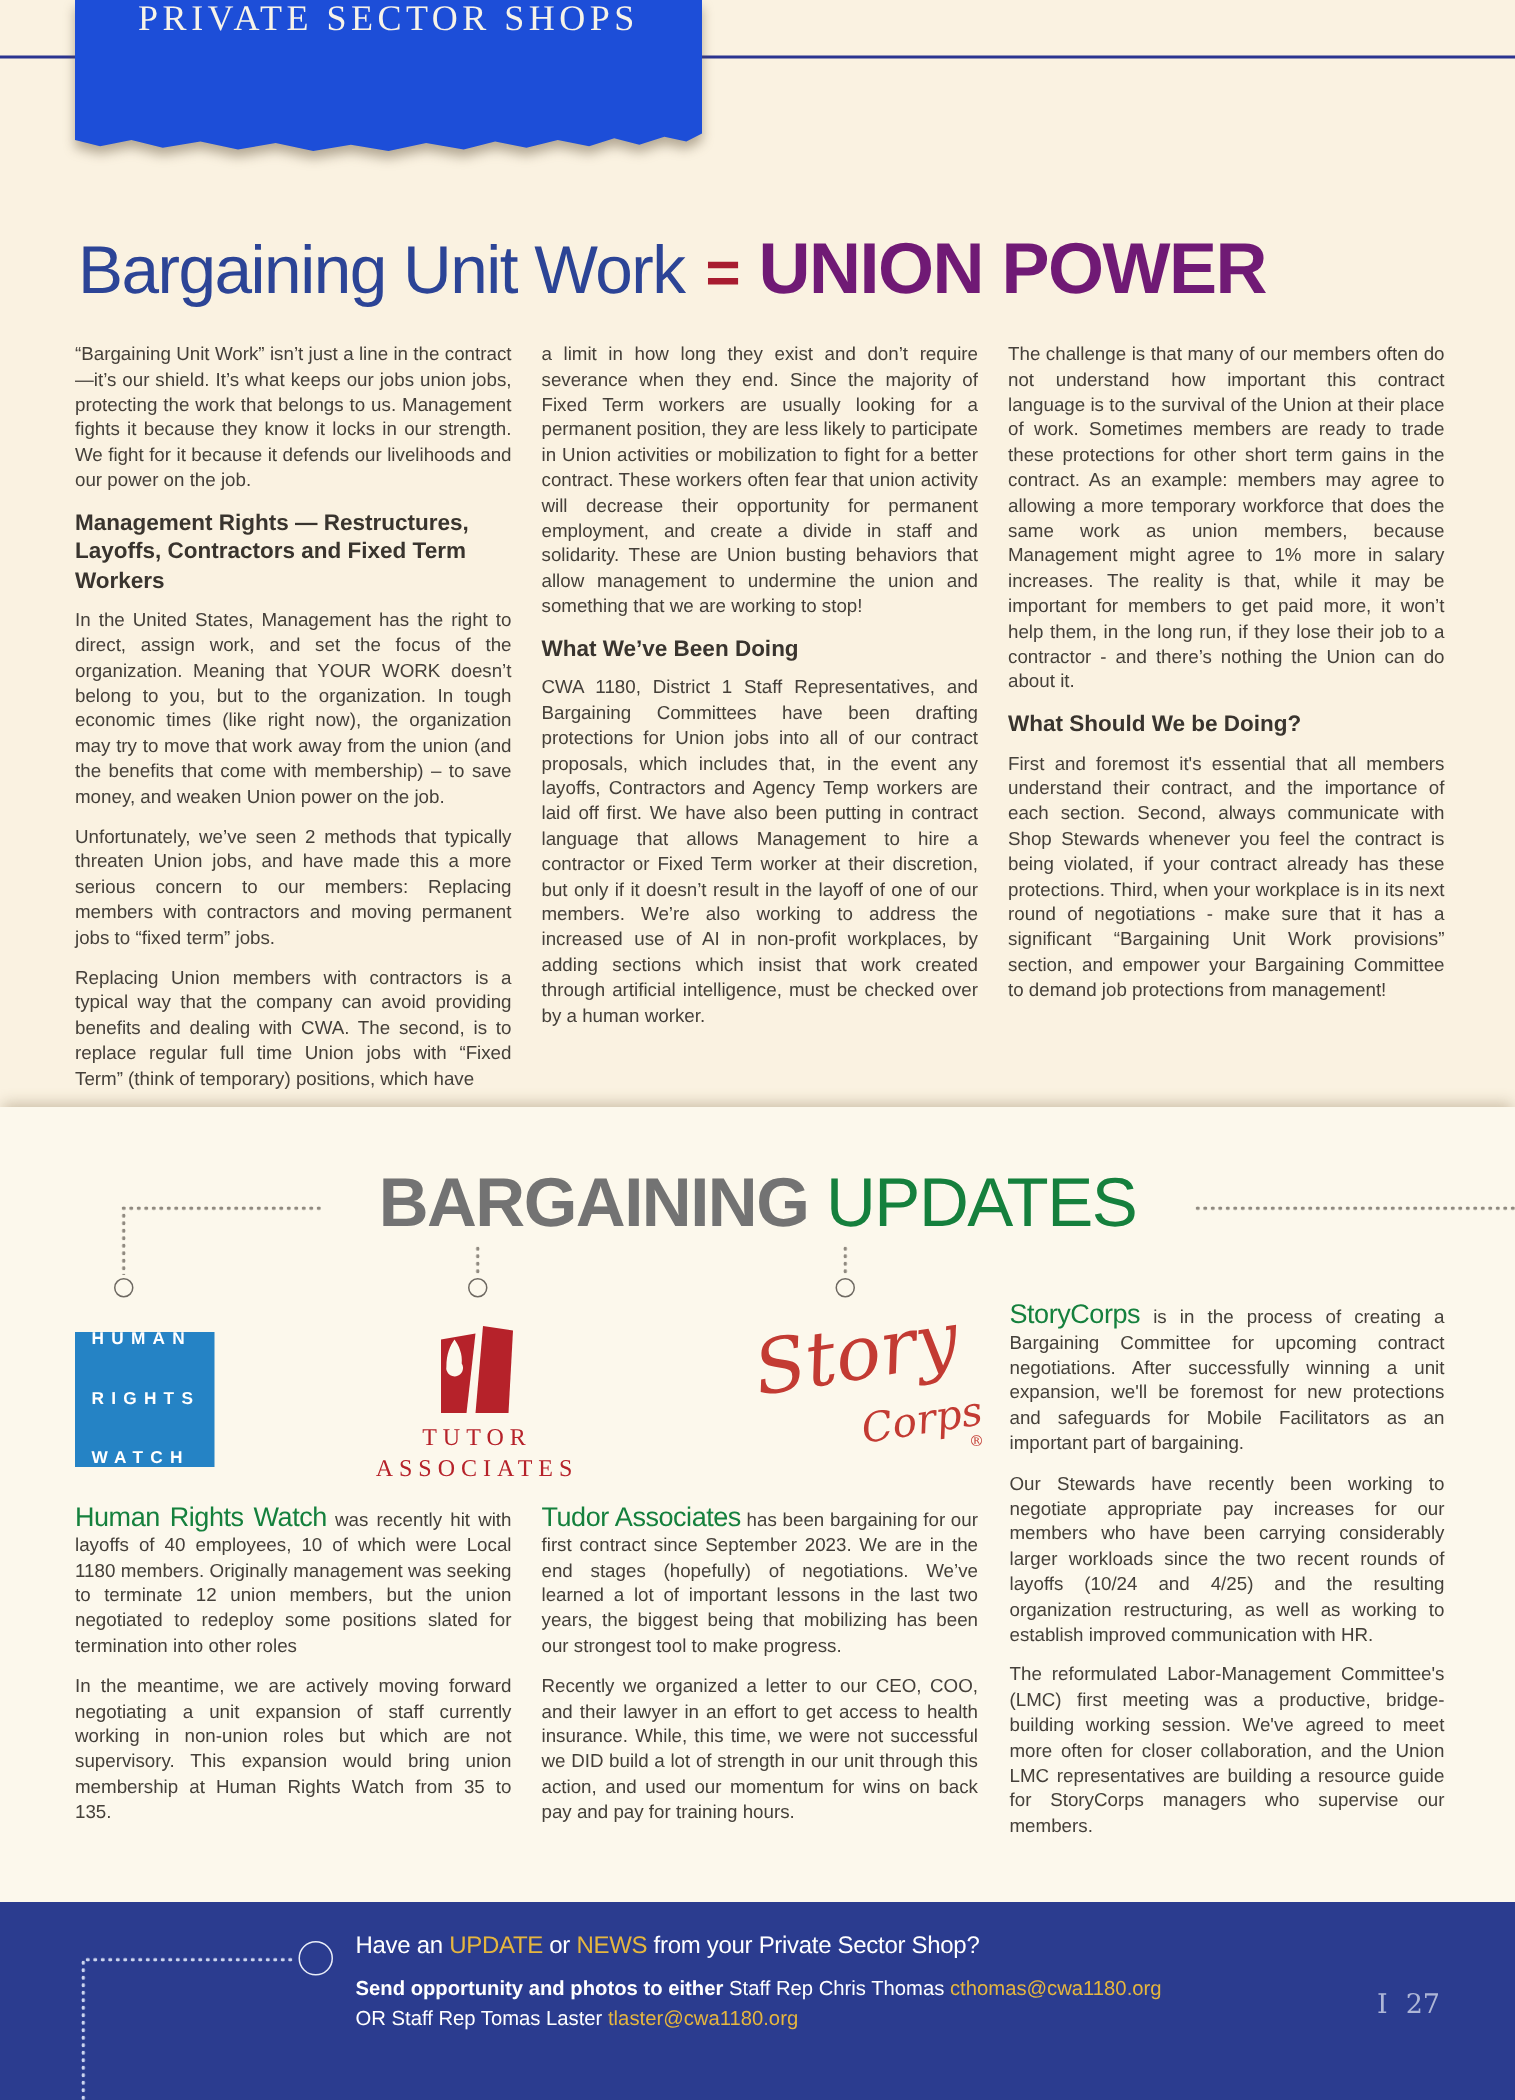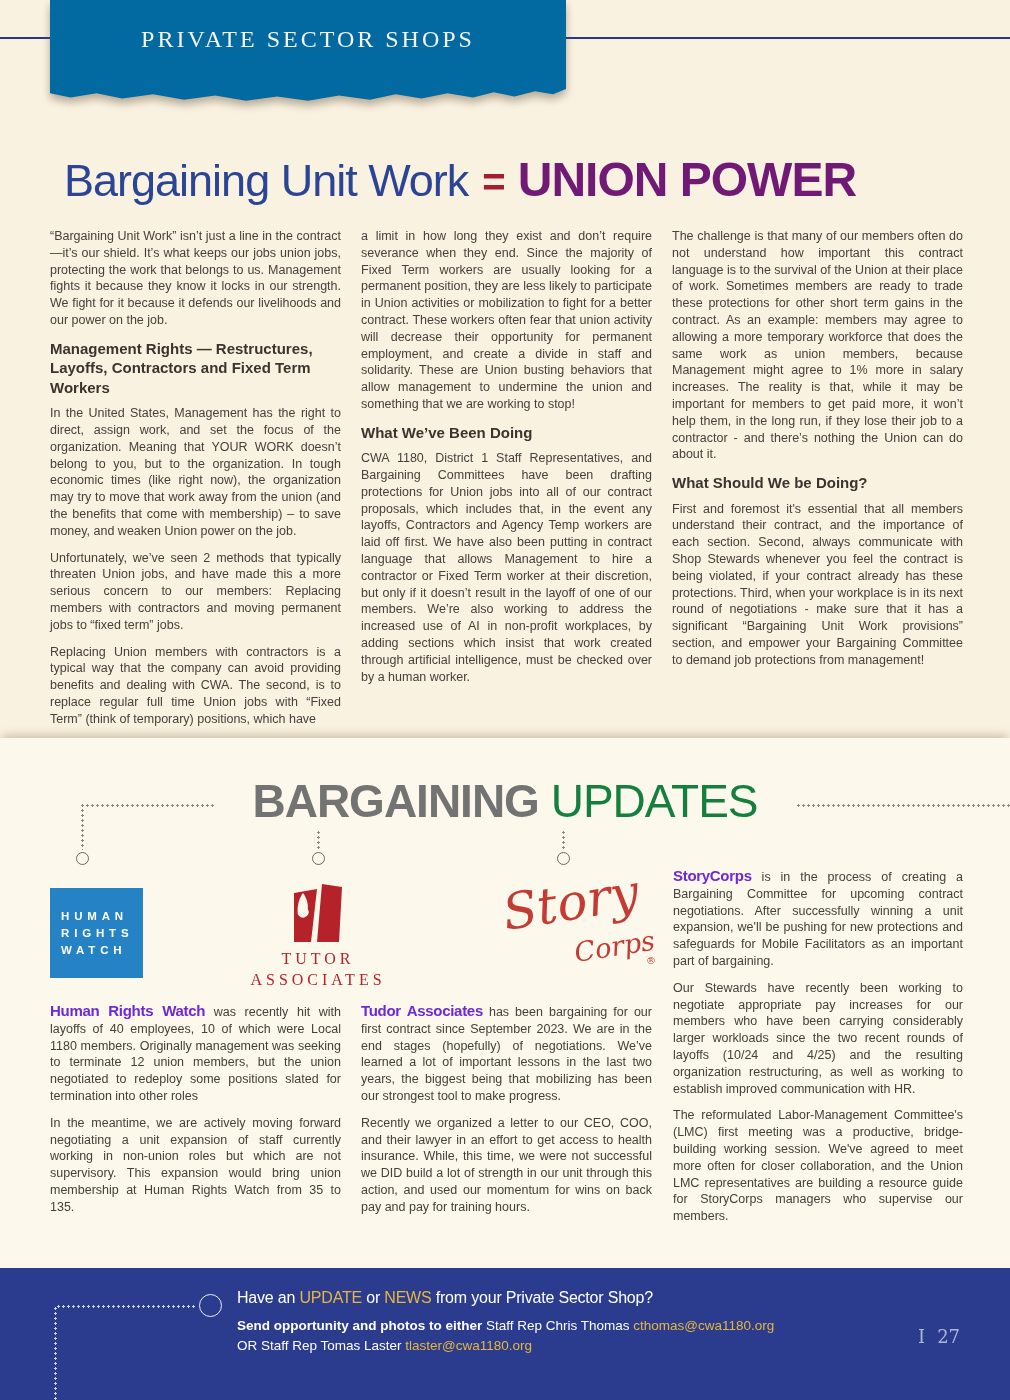--- a/index.html
+++ b/index.html
@@ -3,56 +3,56 @@
 <meta charset="utf-8">
 <style>
   * { margin:0; padding:0; box-sizing:border-box; }
   html,body { width:1010px; height:1400px; }
   body { font-family:"Liberation Sans", sans-serif; }
   #page { position:relative; width:1010px; height:1400px; background:#faf2e1; overflow:hidden; }
 
   
   .top-rule { position:absolute; left:0; top:37px; width:1010px; height:2px; background:#2b3490; }
   .banner-wrap { position:absolute; left:50px; top:0; filter:drop-shadow(0 5px 4px rgba(95,80,55,.45)); }
-  .banner { width:516px; height:106px; background:#0369a1; display:flex; align-items:center; justify-content:center; padding-bottom:28px;
+  .banner { width:418px; height:106px; background:#1d4ed8; display:flex; align-items:flex-start; justify-content:center; padding-bottom:28px;
     clip-path:polygon(0 0,100% 0,100% 84%,97.5% 89%,94% 86%,90% 91%,86% 87%,82% 92%,77% 88%,72% 93%,67% 89%,62% 94%,56% 90%,50% 95%,44% 91%,38% 95%,32% 90%,26% 94%,20% 89%,14% 93%,9% 88%,4% 92%,0 88%); }
   .banner-label { color:#f7f3e8; font-family:"Liberation Serif", serif; font-size:24px; letter-spacing:3px; font-weight:400; }
 
   
-  .headline { position:absolute; left:64px; top:152px; display:flex; align-items:baseline; white-space:nowrap; }
+  .headline { position:absolute; left:52px; top:152px; display:flex; align-items:baseline; white-space:nowrap; }
   .hl-light { font-size:45px; font-weight:400; color:#2c4496; letter-spacing:-1px; }
   .hl-eq { font-size:40px; font-weight:800; color:#a81c30; margin:0 12px 0 14px; }
   .hl-strong { font-size:48px; font-weight:800; color:#701a75; letter-spacing:-1px; }
 
   
   .cols { position:absolute; left:50px; top:228px; width:913px; display:grid; grid-template-columns:291px 291px 291px; column-gap:20px; }
   .body-p { font-size:12.5px; line-height:16.8px; color:#45403a; text-align:justify; margin-bottom:10px; }
   .sub-h { font-size:15px; line-height:19.5px; font-weight:700; color:#39342e; margin:7px 0 8px; }
 
   
   .updates { position:absolute; left:0; top:738px; width:1010px; height:530px; background:#fcf8ec; box-shadow:0 -5px 9px -2px rgba(150,130,100,.45); }
   .upd-title { position:absolute; left:0; top:36px; width:1010px; text-align:center; white-space:nowrap; }
   .upd-strong { font-size:46px; font-weight:800; color:#737373; letter-spacing:-1px; }
   .upd-light { font-size:46px; font-weight:400; color:#15803d; letter-spacing:-1px; }
 
   .dot-h { position:absolute; height:3px; background-image:radial-gradient(circle,#8f897f 1.1px,transparent 1.3px); background-size:5px 3px; }
   .dot-v { position:absolute; width:3px; background-image:radial-gradient(circle,#8f897f 1.1px,transparent 1.3px); background-size:3px 5px; }
   .node { position:absolute; width:13px; height:13px; border:1.6px solid #6e6962; border-radius:50%; }
 
   
-  .hrw-logo { position:absolute; left:50px; top:150px; width:93px; height:90px; background:#2583c5; display:flex; flex-direction:column; justify-content:center; gap:6px; padding-left:11px; }
+  .hrw-logo { position:absolute; left:50px; top:150px; width:93px; height:90px; background:#2583c5; display:flex; flex-direction:column; justify-content:space-between; gap:18px; padding-left:11px; }
   .hrw-line { color:#ffffff; font-size:11.5px; font-weight:700; letter-spacing:0.42em; line-height:11px; }
   .tutor-logo { position:absolute; left:246px; top:146px; width:144px; text-align:center; }
   .tutor-mark { display:block; margin:0 auto 6px; }
   .tutor-line { font-family:"Liberation Serif", serif; color:#b6222a; font-size:16px; letter-spacing:4px; line-height:21px; }
   .story-logo { position:absolute; left:498px; top:140px; width:170px; height:100px; }
 
   
   .upd-col { position:absolute; }
-  .lead { font-size:15px; font-weight:700; color:#6d28d9; letter-spacing:-0.3px; }
+  .lead { font-size:18px; font-weight:400; color:#15803d; letter-spacing:-0.3px; }
 
   
   .footer { position:absolute; left:0; top:1268px; width:1010px; height:132px; background:#2b3c8f; }
   .f-dot-h { position:absolute; left:56px; top:37px; width:140px; height:3px; background-image:radial-gradient(circle,#cdd5ee 1.1px,transparent 1.3px); background-size:5px 3px; }
   .f-dot-v { position:absolute; left:54px; top:38px; width:3px; height:94px; background-image:radial-gradient(circle,#cdd5ee 1.1px,transparent 1.3px); background-size:3px 5px; }
   .f-circle { position:absolute; left:199px; top:26px; width:23px; height:23px; border:1.7px solid #e9edf8; border-radius:50%; }
   .f-text { position:absolute; left:237px; top:21px; color:#ffffff; }
   .f-line1 { font-size:16px; font-weight:400; margin-bottom:9px; letter-spacing:-0.2px; }
   .f-line2, .f-line3 { font-size:13.5px; line-height:20px; }
   .gold { color:#e6b63e; }
@@ -139,21 +139,21 @@
       <p class="body-p"><strong class="lead">Human Rights Watch</strong><span> was recently hit with layoffs of 40 employees, 10 of which were Local 1180 members. Originally management was seeking to terminate 12 union members, but the union negotiated to redeploy some positions slated for termination into other roles</span></p>
       <p class="body-p">In the meantime, we are actively moving forward negotiating a unit expansion of staff currently working in non-union roles but which are not supervisory. This expansion would bring union membership at Human Rights Watch from 35 to 135.</p>
     </div>
 
     <div class="upd-col" style="left:361px; top:265px; width:291px;">
       <p class="body-p"><strong class="lead">Tudor Associates</strong><span> has been bargaining for our first contract since September 2023. We are in the end stages (hopefully) of negotiations. We’ve learned a lot of important lessons in the last two years, the biggest being that mobilizing has been our strongest tool to make progress.</span></p>
       <p class="body-p">Recently we organized a letter to our CEO, COO, and their lawyer in an effort to get access to health insurance. While, this time, we were not successful we DID build a lot of strength in our unit through this action, and used our momentum for wins on back pay and pay for training hours.</p>
     </div>
 
     <div class="upd-col" style="left:673px; top:130px; width:290px;">
-      <p class="body-p"><strong class="lead">StoryCorps</strong><span> is in the process of creating a Bargaining Committee for upcoming contract negotiations. After successfully winning a unit expansion, we'll be pushing for new protections and safeguards for Mobile Facilitators as an important part of bargaining.</span></p>
+      <p class="body-p"><strong class="lead">StoryCorps</strong><span> is in the process of creating a Bargaining Committee for upcoming contract negotiations. After successfully winning a unit expansion, we'll be foremost for new protections and safeguards for Mobile Facilitators as an important part of bargaining.</span></p>
       <p class="body-p">Our Stewards have recently been working to negotiate appropriate pay increases for our members who have been carrying considerably larger workloads since the two recent rounds of layoffs (10/24 and 4/25) and the resulting organization restructuring, as well as working to establish improved communication with HR.</p>
       <p class="body-p">The reformulated Labor-Management Committee's (LMC) first meeting was a productive, bridge-building working session. We've agreed to meet more often for closer collaboration, and the Union LMC representatives are building a resource guide for StoryCorps managers who supervise our members.</p>
     </div>
 
   </div>
 
   <div class="footer">
     <div class="f-dot-v"></div>
     <div class="f-dot-h"></div>
     <div class="f-circle"></div>

